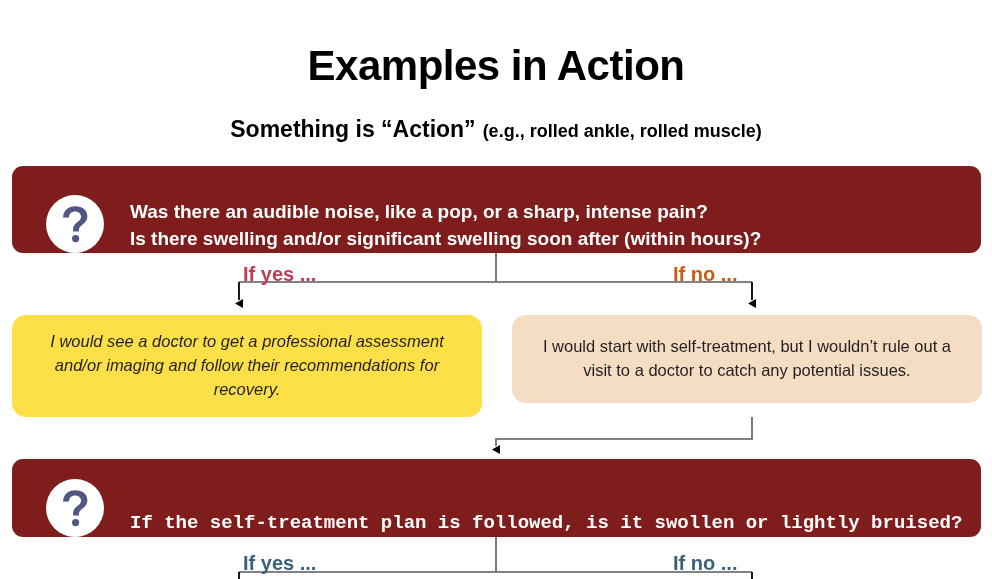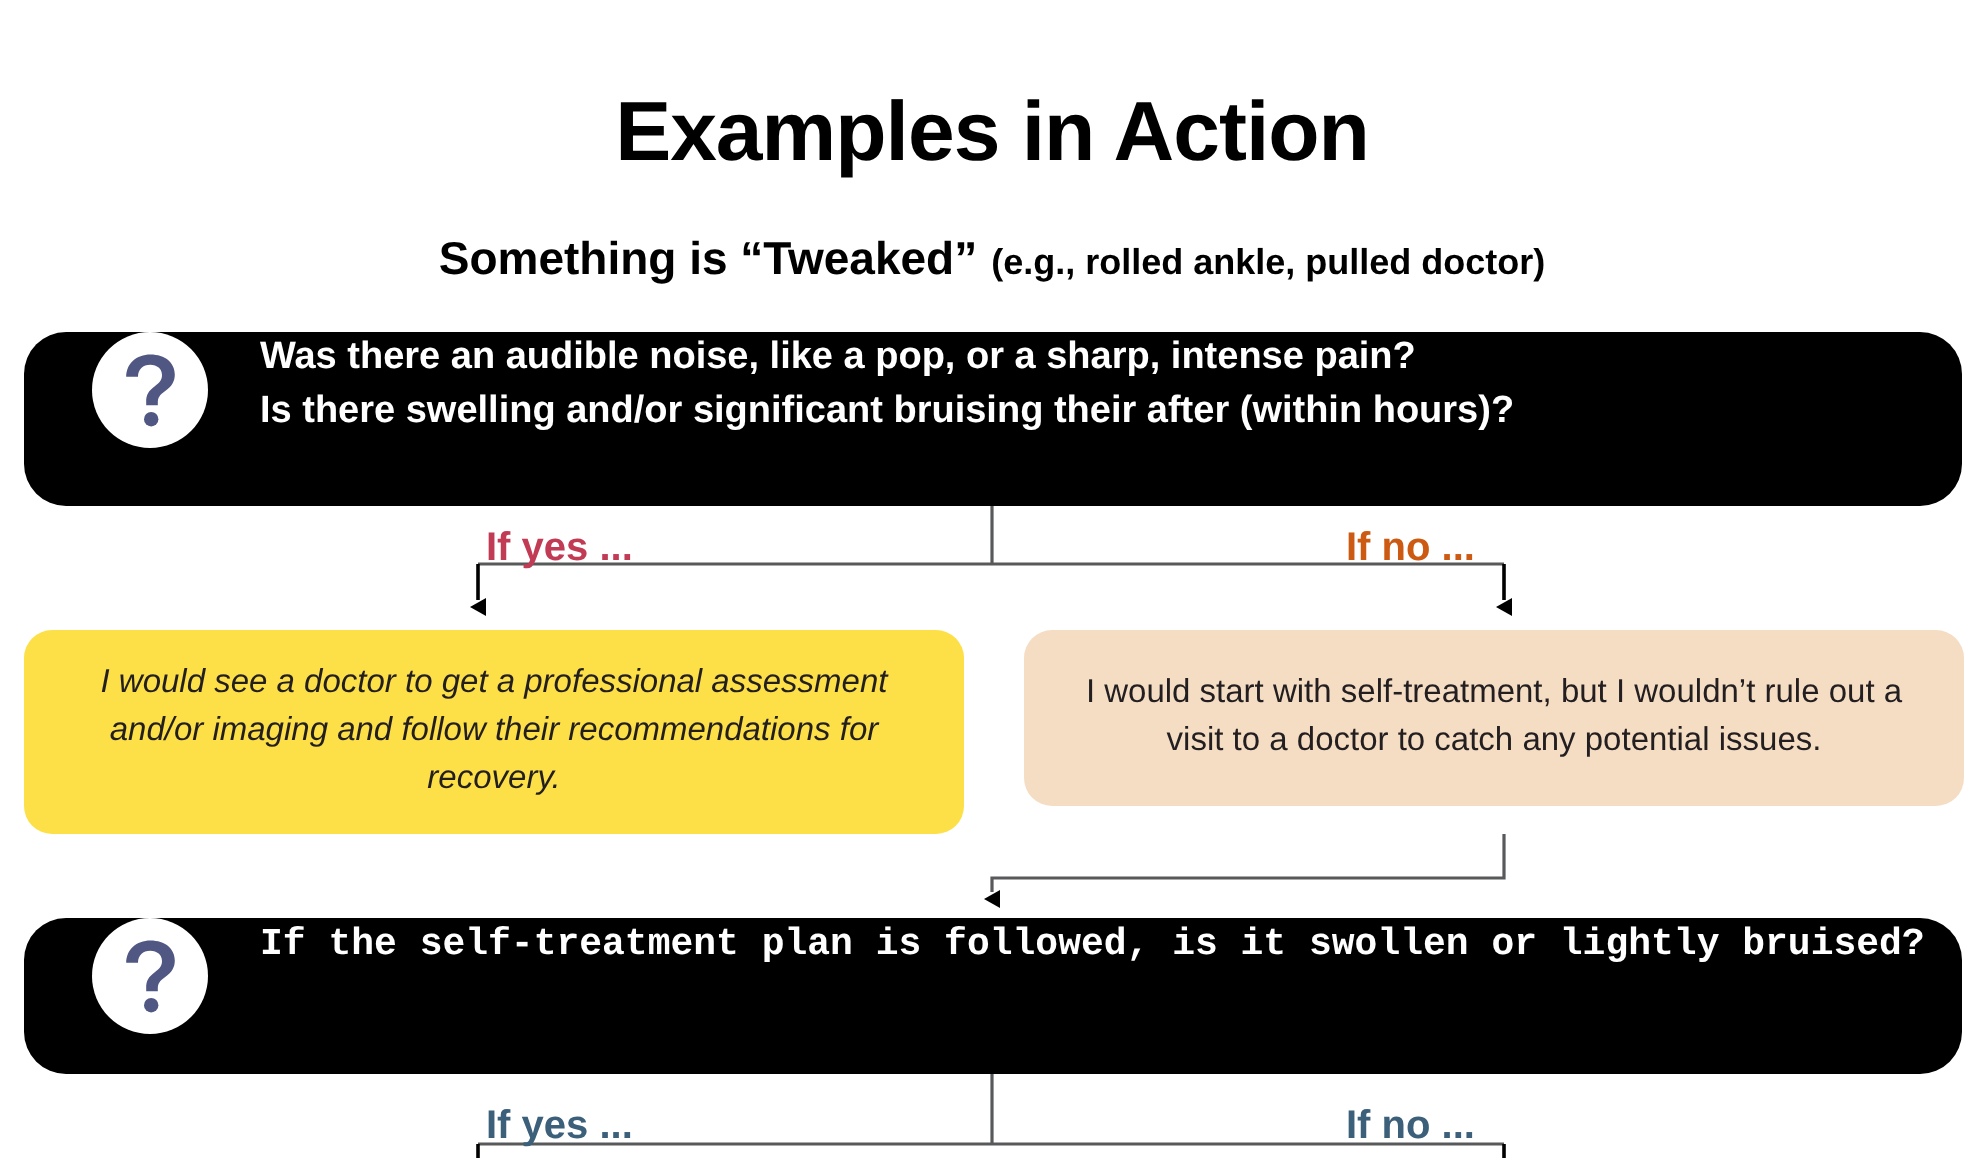--- a/index.html
+++ b/index.html
@@ -35,24 +35,24 @@
     white-space: nowrap;
   }
   .subtitle .small {
     font-size: 18px;
     font-weight: bold;
   }
 
   
   .qbar {
     position: absolute;
-    background: #000000;
-    border-radius: 21px;
+    background: #7f1d1d;
+    border-radius: 11px;
     display: flex;
-    align-items: flex-start;
+    align-items: flex-end;
   }
   #qbar-1 { left: 12px; top: 130px; width: 969px; height: 87px; }
   #qbar-2 { left: 12px; top: 423px; width: 969px; height: 78px; font-family: Liberation Mono, monospace; }
 
   .q-icon {
     flex: 0 0 auto;
     width: 58px; height: 58px;
     margin-left: 34px;
     border-radius: 50%;
     background: #ffffff;
@@ -110,21 +110,21 @@
   }
 </style>
 </head>
 <body>
 
 <div class="page">
 
   <div class="title">Examples in Action</div>
 
   <div class="subtitle">
-    <span>Something is “Tweaked”</span><span class="small" style="margin-left:7px;">(e.g., rolled ankle, pulled doctor)</span>
+    <span>Something is “Action”</span><span class="small" style="margin-left:7px;">(e.g., rolled ankle, rolled muscle)</span>
   </div>
 
   <svg class="connectors" viewBox="0 0 992 579" width="992" height="579">
     <defs>
       <marker id="arrowhead" markerWidth="10" markerHeight="8" refX="1" refY="4" orient="auto" markerUnits="userSpaceOnUse">
         <path d="M0,0 L9,0 L4.5,8 z" fill="#000000"></path>
       </marker>
     </defs>
 
     <path d="M496,217 L496,246" stroke="#58595b" stroke-width="1.6" fill="none"></path>
@@ -151,21 +151,21 @@
       <svg width="40" height="42" viewBox="0 0 40 42" aria-hidden="true">
         <path d="M20.2 3.2c-7.0 0-12.1 4.6-12.1 11.2h5.9c0-3.7 2.5-6.0 6.1-6.0
                  3.5 0 5.9 2.1 5.9 5.1 0 2.3-1.0 3.7-3.6 5.6-3.1 2.3-4.4 4.3-4.3 7.9
                  l0 1.6h5.8l0-1.2c0-2.6 0.9-3.9 3.7-5.9 3.2-2.3 4.8-4.8 4.8-8.3
                  0-5.9-4.8-10.0-12.2-10.0z" fill="#4f5782"></path>
         <circle cx="20.6" cy="35.6" r="3.6" fill="#4f5782"></circle>
       </svg>
     </div>
     <div class="q-text">
       <span class="line">Was there an audible noise, like a pop, or a sharp, intense pain?</span>
-      <span class="line">Is there swelling and/or significant bruising their after (within hours)?</span>
+      <span class="line">Is there swelling and/or significant swelling soon after (within hours)?</span>
     </div>
   </div>
 
   <div class="branch-label" id="label-yes-1">If yes ...</div>
   <div class="branch-label" id="label-no-1">If no ...</div>
 
   <div class="abox" id="abox-yes">I would see a doctor to get a professional assessment and/or imaging and follow their recommendations for recovery.</div>
   <div class="abox" id="abox-no">I would start with self-treatment, but I wouldn’t rule out a visit to a doctor to catch any potential issues.</div>
 
   <div class="qbar" id="qbar-2">

